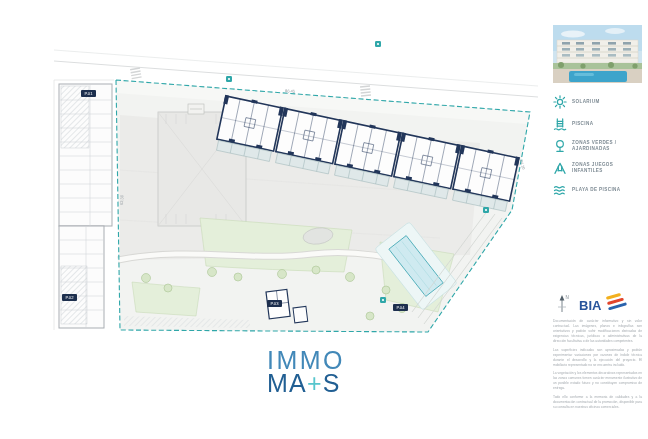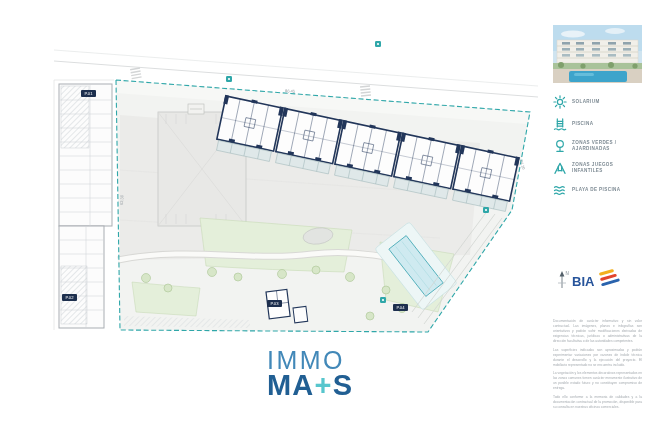--- a/index.html
+++ b/index.html
@@ -5,26 +5,26 @@
   *{margin:0;padding:0;box-sizing:border-box}
   html,body{width:648px;height:439px;background:#fff;font-family:"Liberation Sans",sans-serif;overflow:hidden}
   .page{position:absolute;inset:0;width:648px;height:439px;background:#fff}
   .plan-wrap{position:absolute;left:50px;top:20px;width:492px;height:335px}
   .sidebar{position:absolute;left:553px;top:25px;width:89px;height:410px}
   .photo{position:absolute;top:0;left:0;width:89px;height:58px;overflow:hidden}
   .legend{position:absolute;top:70px;left:0;width:89px}
   .legend-row{display:flex;align-items:center;gap:5px;margin-bottom:8px}
   .legend-icon{width:14px;height:14px;flex:0 0 14px}
   .legend-label{font-size:4.6px;letter-spacing:.4px;color:#7e8b94;font-weight:bold;line-height:1.35}
-  .compass-row{position:absolute;top:244px;left:0;width:89px;display:flex;align-items:center;}
+  .compass-row{position:absolute;top:268px;left:0;width:89px;display:flex;align-items:center;gap:7px}
   .legal{position:absolute;top:294px;left:0;width:89px}
   .legal p{font-size:3.3px;line-height:1.5;color:#a3a9ae;text-align:justify;margin-bottom:4px}
   .brand{position:absolute;left:267px;top:349px;line-height:.92}
   .brand .l1{font-size:25px;font-weight:normal;letter-spacing:2.5px;color:var(--immo-blue,#4288b8)}
-  .brand .l2{font-size:29px;font-weight:bold;letter-spacing:1.2px;color:var(--mas-blue,#215f93)}
+  .brand .l2{font-size:25px;font-weight:normal;letter-spacing:1.2px;color:var(--mas-blue,#215f93)}
   .brand .plus{color:var(--plus-teal,#57c6cd)}
   .acc-s{stroke:var(--accent,#2fa7a9);fill:none;stroke-width:1.1;stroke-linecap:round;stroke-linejoin:round}
   .acc-f{fill:var(--accent,#2fa7a9)}
   .boundary{fill:none;stroke:var(--accent,#2fa7a9);stroke-width:1.1;stroke-dasharray:5 2.6}
   .pool-water{fill:var(--pool,#cfeaf0);stroke:var(--pool-line,#42a8b5);stroke-width:.8}
   .green{fill:var(--green,#e4efda);stroke:var(--green-line,#c2d7b0);stroke-width:.5}
   svg text{font-family:"Liberation Sans",sans-serif}
 </style>
 </head>
 <body>

